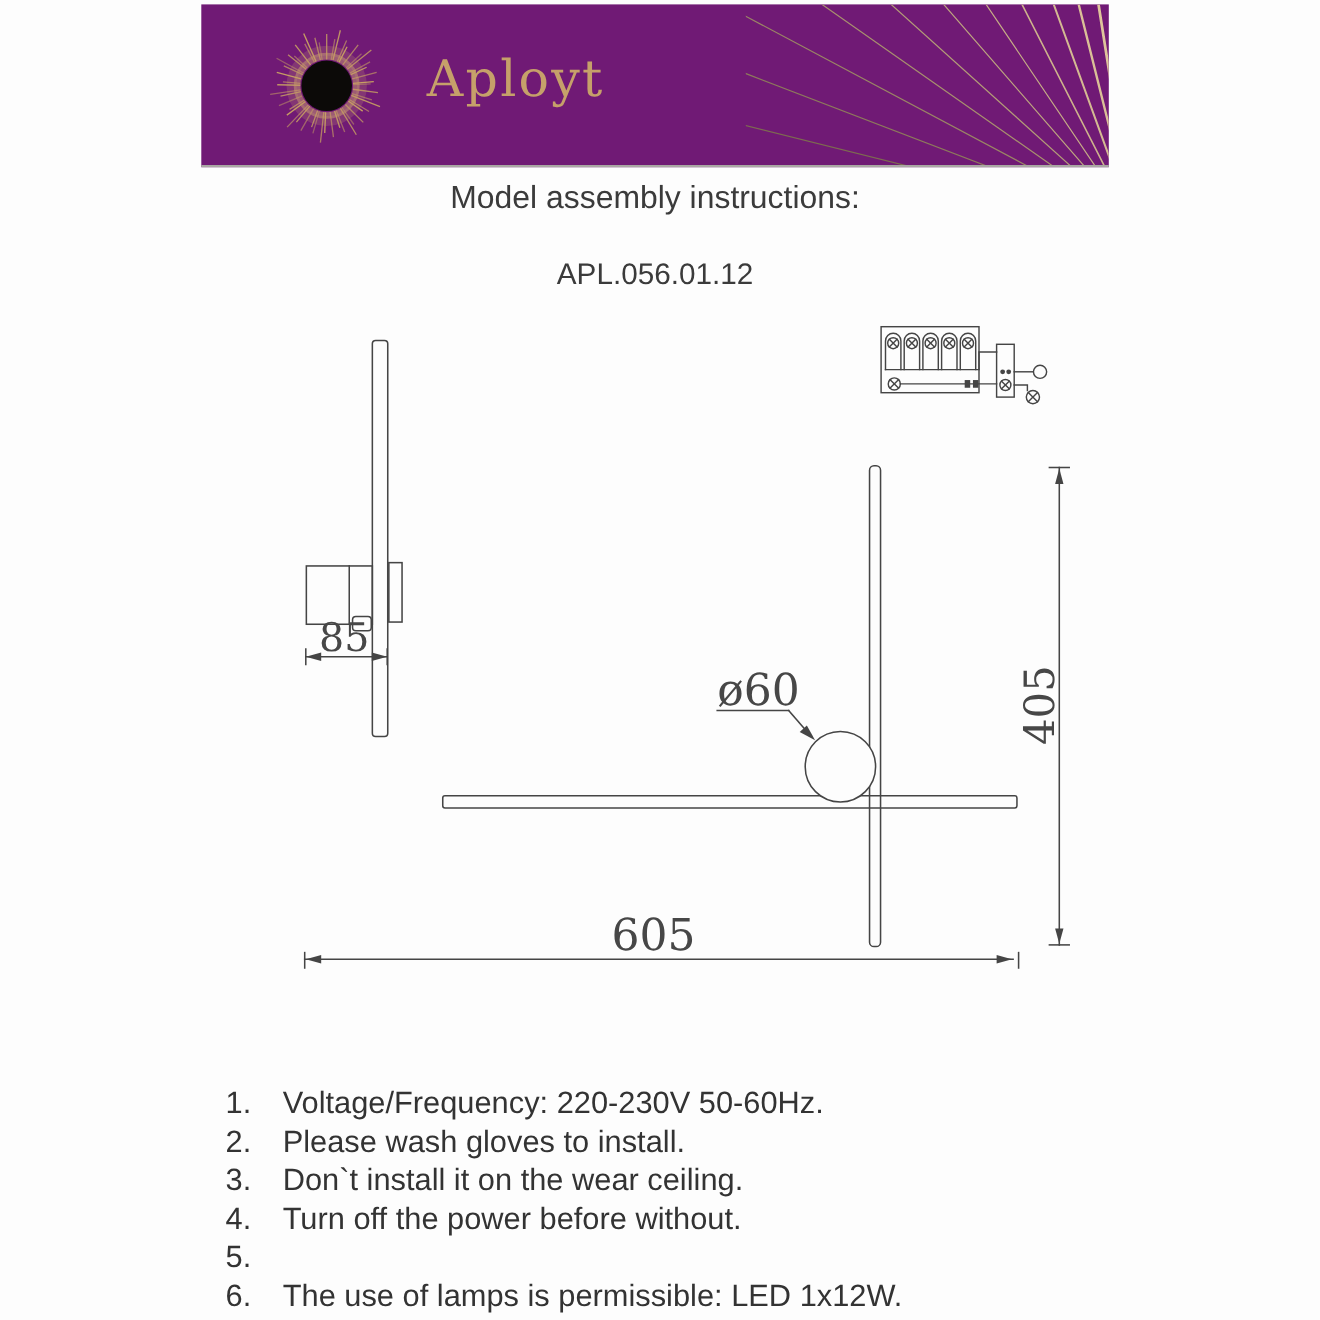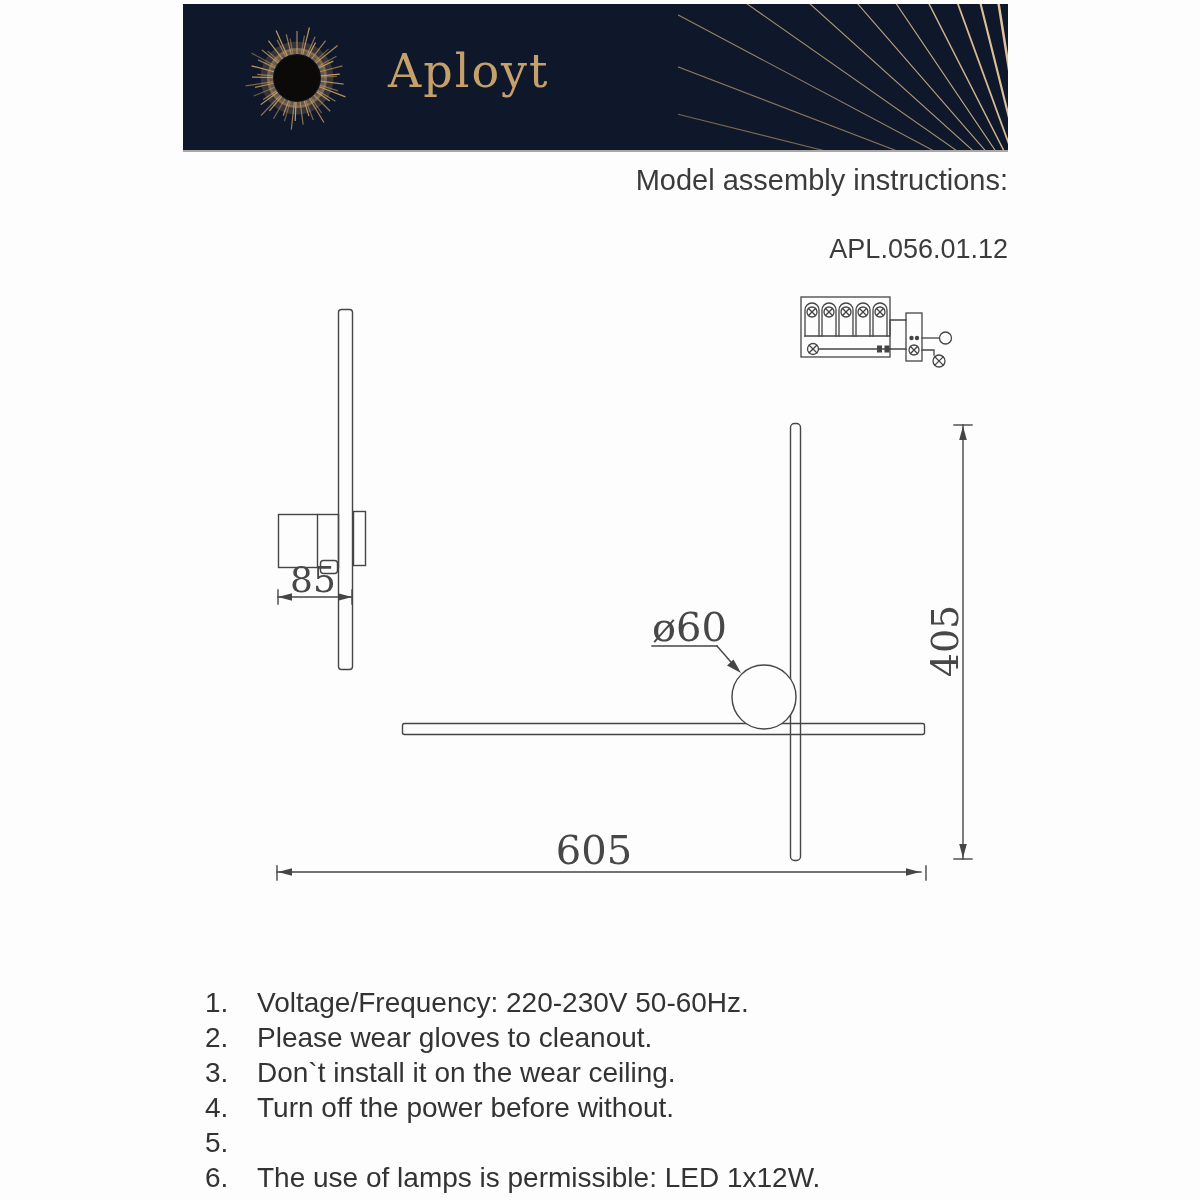--- a/index.html
+++ b/index.html
@@ -1,28 +1,28 @@
 <!DOCTYPE html>
 <html><head>
 <meta charset="utf-8">
 <style>
   html,body{margin:0;padding:0;background:#ffffff;}
   .page{position:relative;width:1200px;height:1200px;background:#fdfdfd;overflow:hidden;
         font-family:"Liberation Sans",sans-serif;color:#373737;}
 
   
   .banner{position:absolute;left:183px;top:4px;width:825px;height:146px;
-          background:#0f172a;overflow:hidden;border-bottom:2px solid #a9a7a3;}
+          background:#701a75;overflow:hidden;border-bottom:2px solid #a9a7a3;}
   .logo-svg{position:absolute;left:42px;top:2px;}
   .brand{position:absolute;left:205px;top:40px;font-family:"DejaVu Serif",serif;
          font-size:46px;font-weight:400;color:#c6a06a;letter-spacing:2px;}
   .rays-svg{position:absolute;right:0;top:0;}
 
   
-  .title-block{position:absolute;left:183px;top:162px;width:825px;text-align:right;}
+  .title-block{position:absolute;left:183px;top:162px;width:825px;text-align:center;}
   .title-line1{font-size:29px;line-height:37px;color:#3b3b3b;}
   .title-line2{font-size:27px;line-height:34px;color:#3b3b3b;margin-top:33px;}
 
   
   .drawing{position:absolute;left:0;top:0;}
   .dim{font-family:"DejaVu Serif",serif;}
 
   
   .instructions{position:absolute;left:205px;top:987px;width:800px;
                 list-style:none;margin:0;padding:0;}
@@ -213,21 +213,21 @@
     </g>
   </svg>
 
   <ol class="instructions">
     <li>
       <span class="num">1.</span>
       <span class="txt">Voltage/Frequency: 220-230V 50-60Hz.</span>
     </li>
     <li>
       <span class="num">2.</span>
-      <span class="txt">Please wear gloves to cleanout.</span>
+      <span class="txt">Please wash gloves to install.</span>
     </li>
     <li>
       <span class="num">3.</span>
       <span class="txt">Don`t install it on the wear ceiling.</span>
     </li>
     <li>
       <span class="num">4.</span>
       <span class="txt">Turn off the power before without.</span>
     </li>
     <li>

